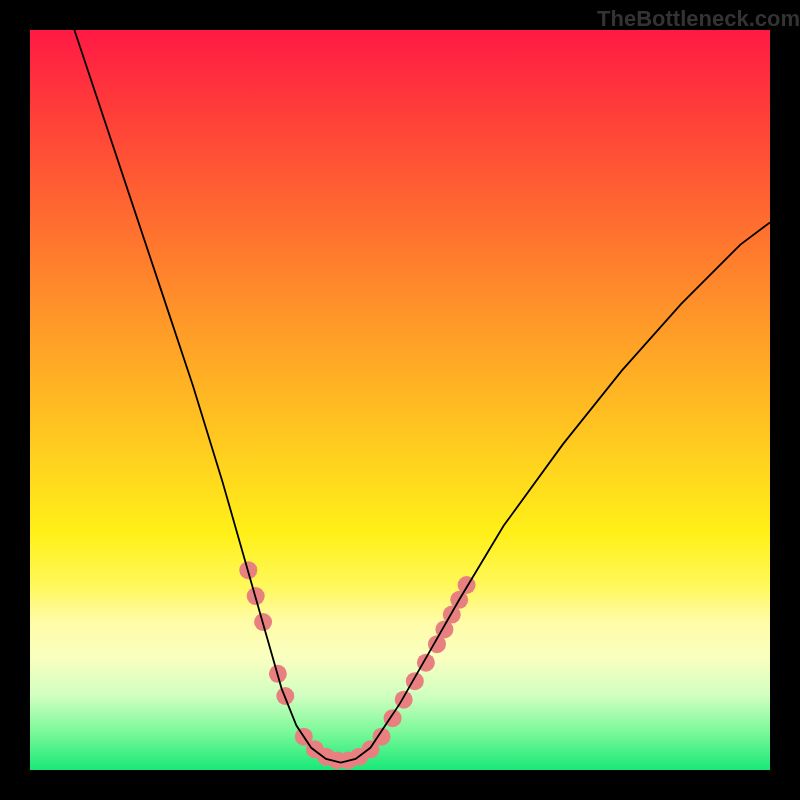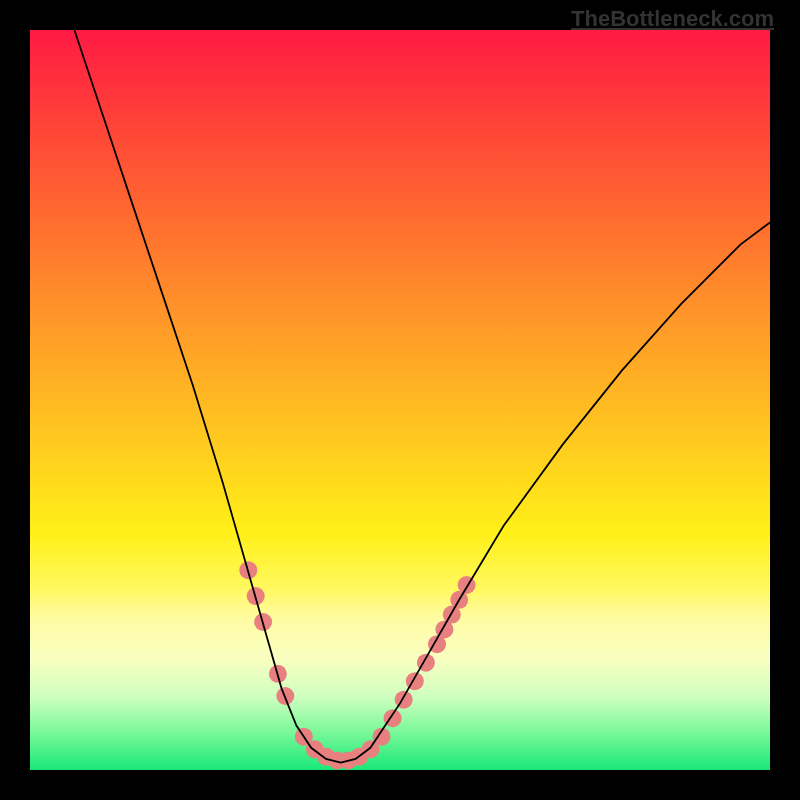--- a/index.html
+++ b/index.html
@@ -7,26 +7,25 @@
     width: 800px;
     height: 800px;
     background: #000;
     position: relative;
     overflow: hidden;
     font-family: Arial, sans-serif;
   }
   .watermark {
     position: absolute;
     top: 6px;
-    right: 26px;
+    right: 0;
     color: #333;
     font-size: 22px;
     font-weight: bold;
     z-index: 10;
-    text-decoration: underline;
   }
   .plot-area {
     position: absolute;
     top: 30px;
     left: 30px;
     width: 740px;
     height: 740px;
     background: linear-gradient(to bottom,
       #ff1a44 0%,
       #ff3a3a 10%,

